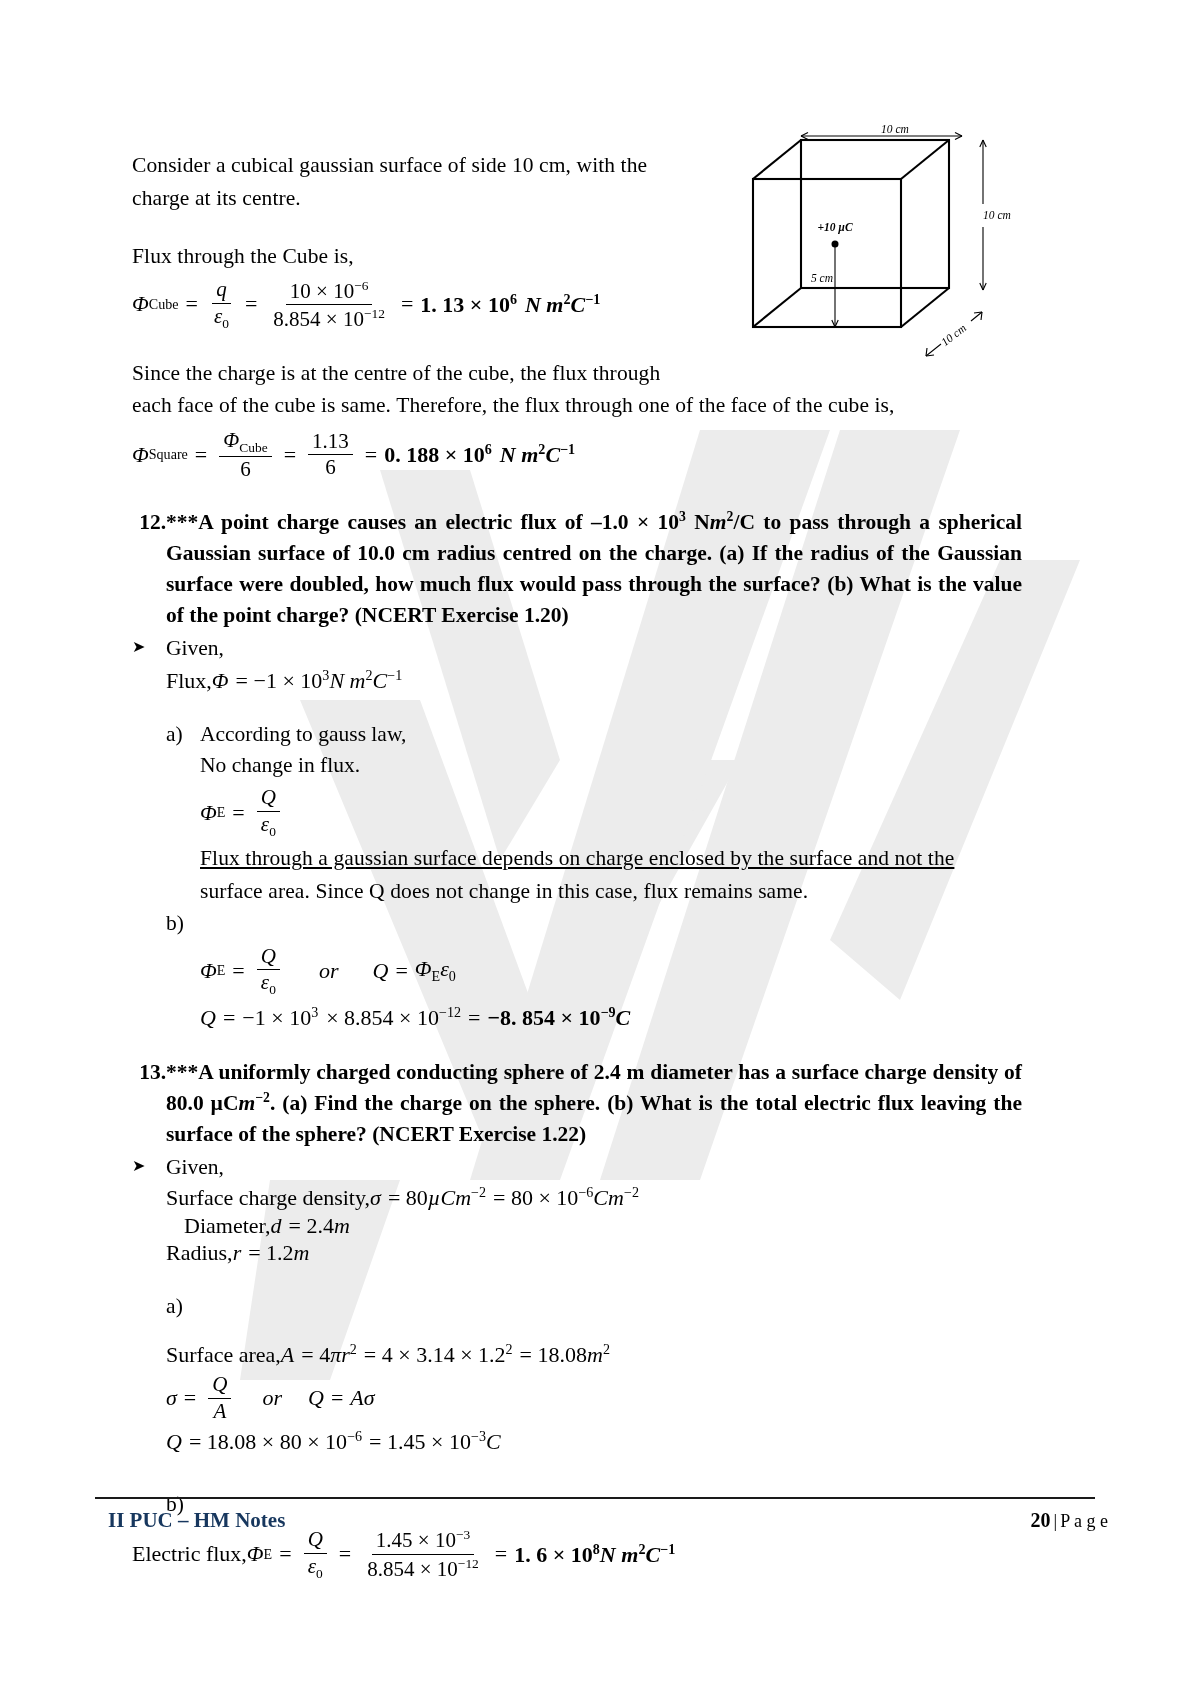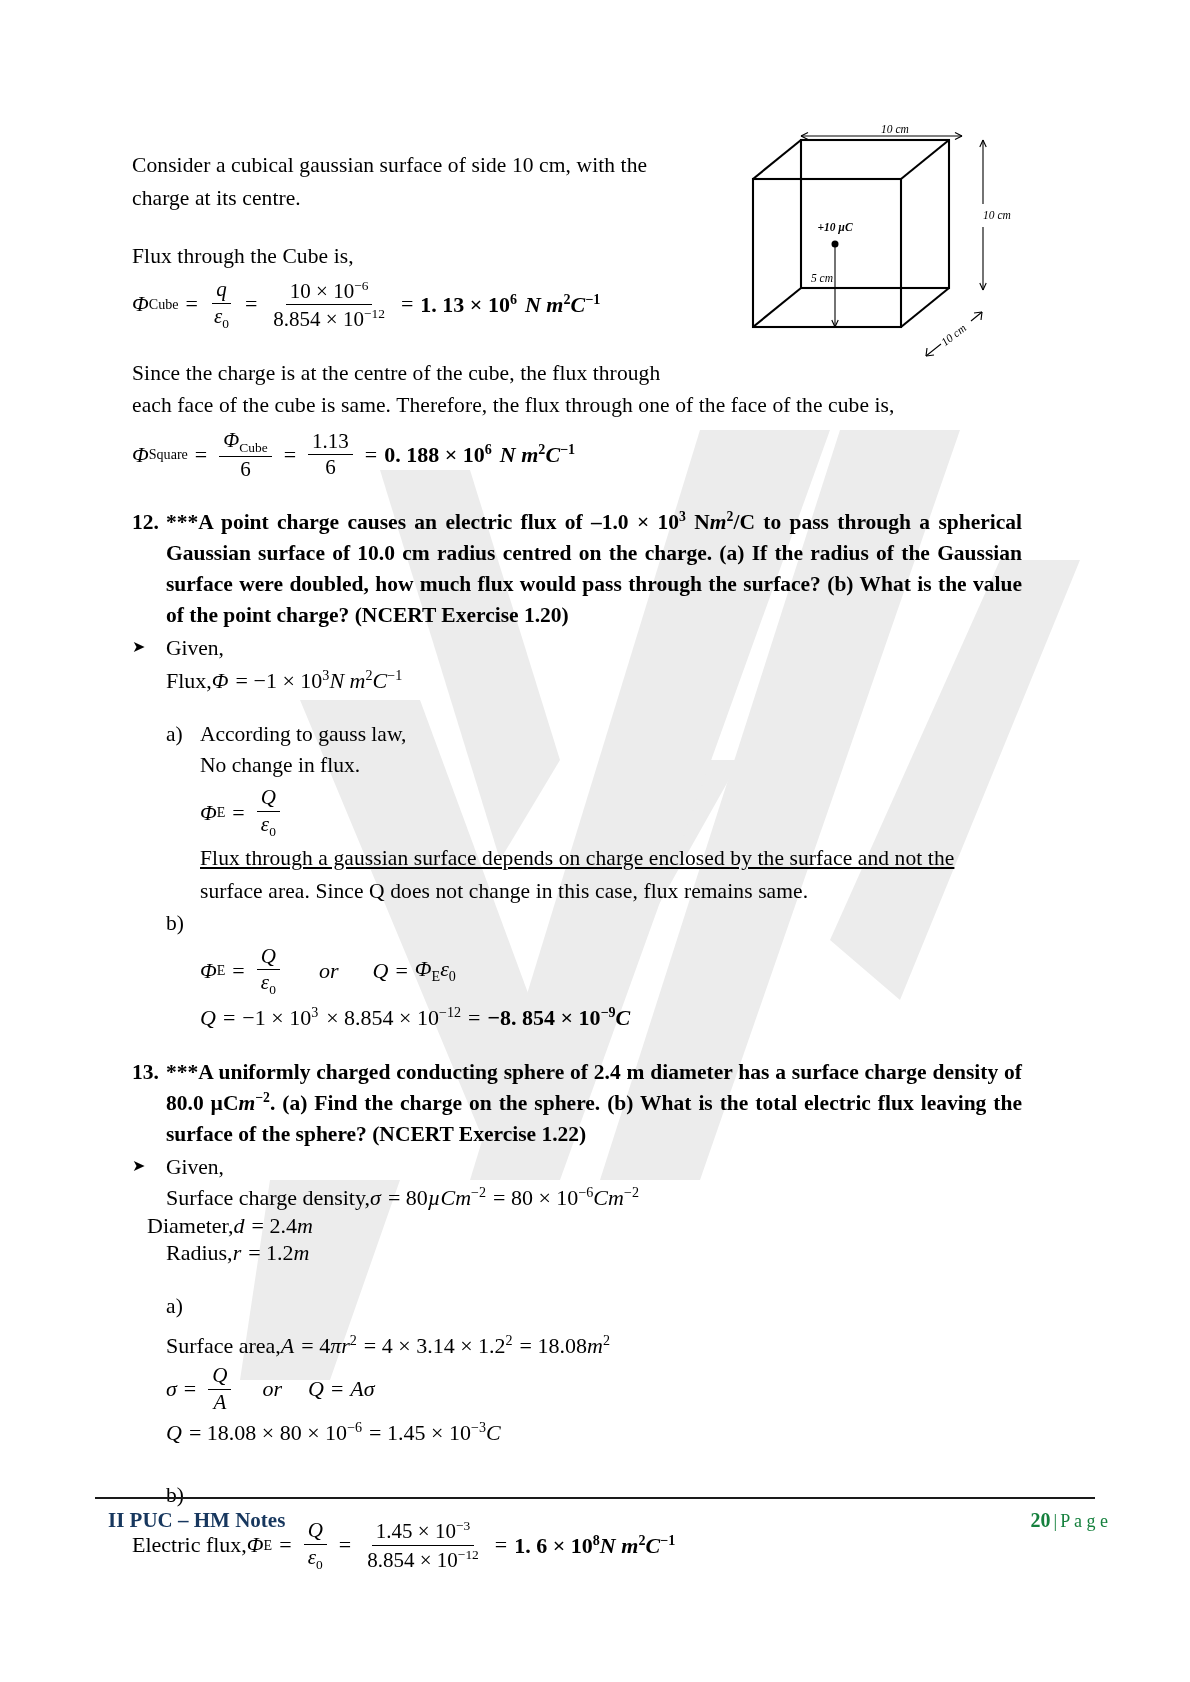--- a/index.html
+++ b/index.html
@@ -81,20 +81,21 @@
     display: flex;
     align-items: flex-start;
     font-weight: bold;
     font-size: 21.5px;
     line-height: 1.44;
   }
   .qnum {
     width: 34px;
     flex: 0 0 34px;
     font-weight: bold;
+    text-align: right;
   }
   .qtext { flex: 1 1 auto; text-align: justify; }
 
   
   .arrow-row {
     display: flex;
     align-items: flex-start;
     font-size: 21.5px;
     line-height: 1.42;
   }
@@ -149,21 +150,21 @@
   }
   .footer-left {
     font-family: "Liberation Serif", "DejaVu Serif", serif;
     font-weight: bold;
     font-size: 21px;
     color: #17375e;
   }
   .footer-right {
     font-family: "Liberation Serif", "DejaVu Serif", serif;
     font-size: 18px;
-    color: #15803d;
+    color: #000000;
   }
   .footer-right .pg {
     font-weight: bold;
     font-size: 20px;
   }
   .footer-right .sep { padding: 0 3px; }
 </style>
 </head>
 <body>
 
@@ -369,39 +370,39 @@
 
     <div class="math" style="margin-left:34px; margin-top:3px;">
       <span class="up">Surface charge density, </span>
       <span>σ</span>
       <span class="up" style="padding-left:7px;">= 80</span>
       <span><span>µC</span><span>m</span><sup class="s">−2</sup></span>
       <span class="up" style="padding-left:7px;"><span>= 80 × 10</span><sup class="s">−6</sup></span>
       <span><span>C</span><span>m</span><sup class="s">−2</sup></span>
     </div>
 
-    <div class="math" style="margin-left:15px; margin-top:3px;">
+    <div class="math" style="margin-left:52px; margin-top:3px;">
       <span class="up">Diameter, </span>
       <span>d</span>
       <span class="up" style="padding-left:7px;">= 2.4</span>
       <span>m</span>
     </div>
 
     <div class="math" style="margin-left:34px; margin-top:3px;">
       <span class="up">Radius, </span>
       <span>r</span>
       <span class="up" style="padding-left:7px;">= 1.2</span>
       <span>m</span>
     </div>
 
     <div class="gap-md"></div>
 
     <div class="para" style="margin-left:34px;">a)</div>
 
-    <div class="math" style="margin-left:34px; margin-top:11px;align-items:flex-end;">
+    <div class="math" style="margin-left:34px; margin-top:20px;align-items:flex-end;">
       <span class="up">Surface area, </span>
       <span>A</span>
       <span class="up" style="padding-left:7px;">= 4</span>
       <span>π</span>
       <span><span>r</span><sup class="s">2</sup></span>
       <span class="up" style="padding-left:7px;"><span>= 4 × 3.14 × 1.2</span><sup class="s">2</sup></span>
       <span class="up" style="padding-left:7px;">= 18.08 </span>
       <span><span>m</span><sup class="s">2</sup></span>
     </div>
 

